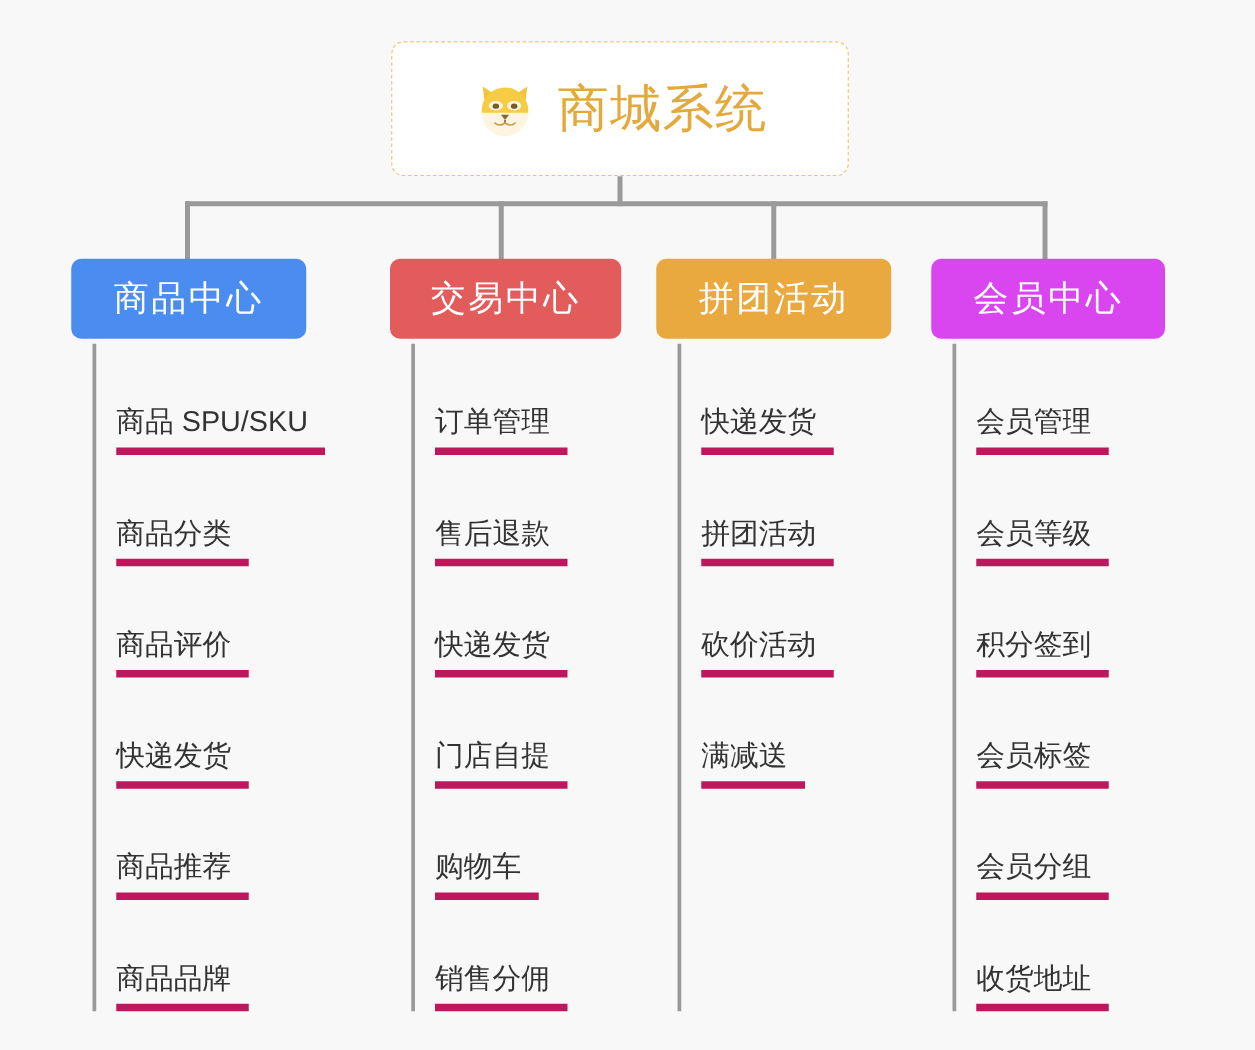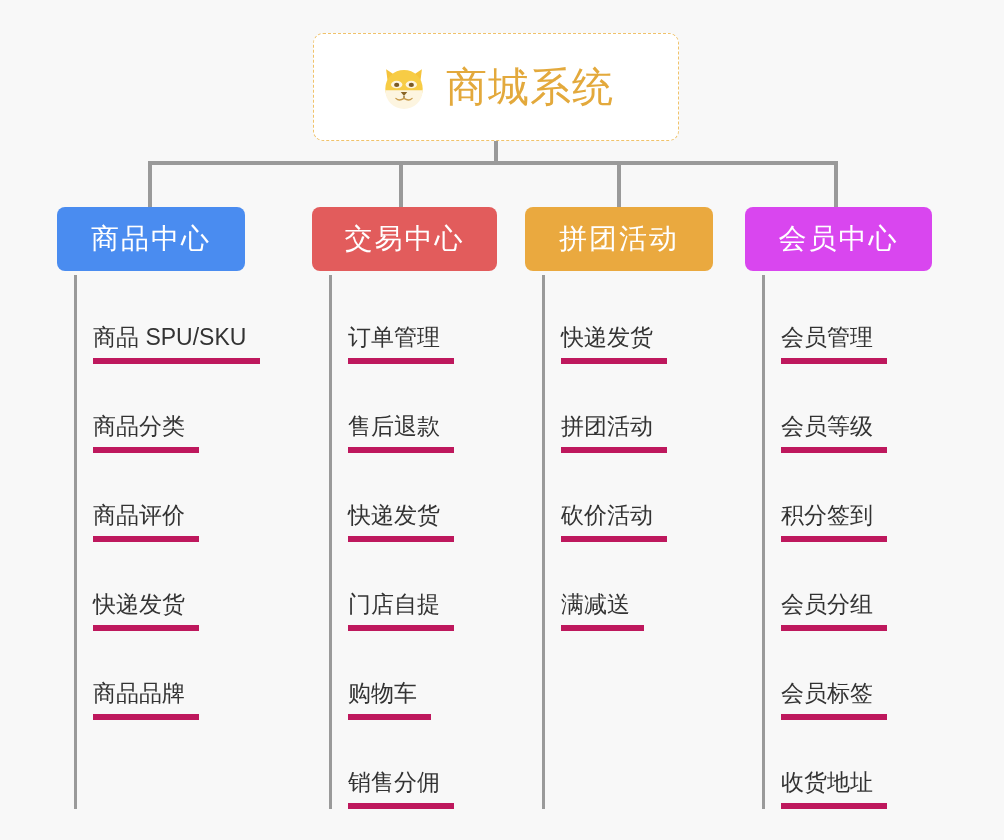--- a/index.html
+++ b/index.html
@@ -184,20 +184,23 @@
         <div class="leaf">
             <span class="leaf-label">商品分类</span>
           </div>
         <div class="leaf">
             <span class="leaf-label">商品评价</span>
           </div>
         <div class="leaf">
             <span class="leaf-label">快递发货</span>
           </div>
         <div class="leaf">
+            <span class="leaf-label">商品推荐</span>
+          </div>
+        <div class="leaf">
             <span class="leaf-label">商品品牌</span>
           </div>
       </div>
     </div>
 
     <div class="column c1">
       <div class="col-header" style="background: rgb(226, 92, 92);">交易中心</div>
       <div class="col-list">
         <div class="trunk" style="height: 534px;"></div>
         <div class="leaf">
@@ -247,24 +250,24 @@
         <div class="leaf">
             <span class="leaf-label">会员管理</span>
           </div>
         <div class="leaf">
             <span class="leaf-label">会员等级</span>
           </div>
         <div class="leaf">
             <span class="leaf-label">积分签到</span>
           </div>
         <div class="leaf">
+            <span class="leaf-label">会员标签</span>
+          </div>
+        <div class="leaf">
             <span class="leaf-label">会员分组</span>
-          </div>
-        <div class="leaf">
-            <span class="leaf-label">会员标签</span>
           </div>
         <div class="leaf">
             <span class="leaf-label">收货地址</span>
           </div>
       </div>
     </div>
 
   </div>
 </div>
 

